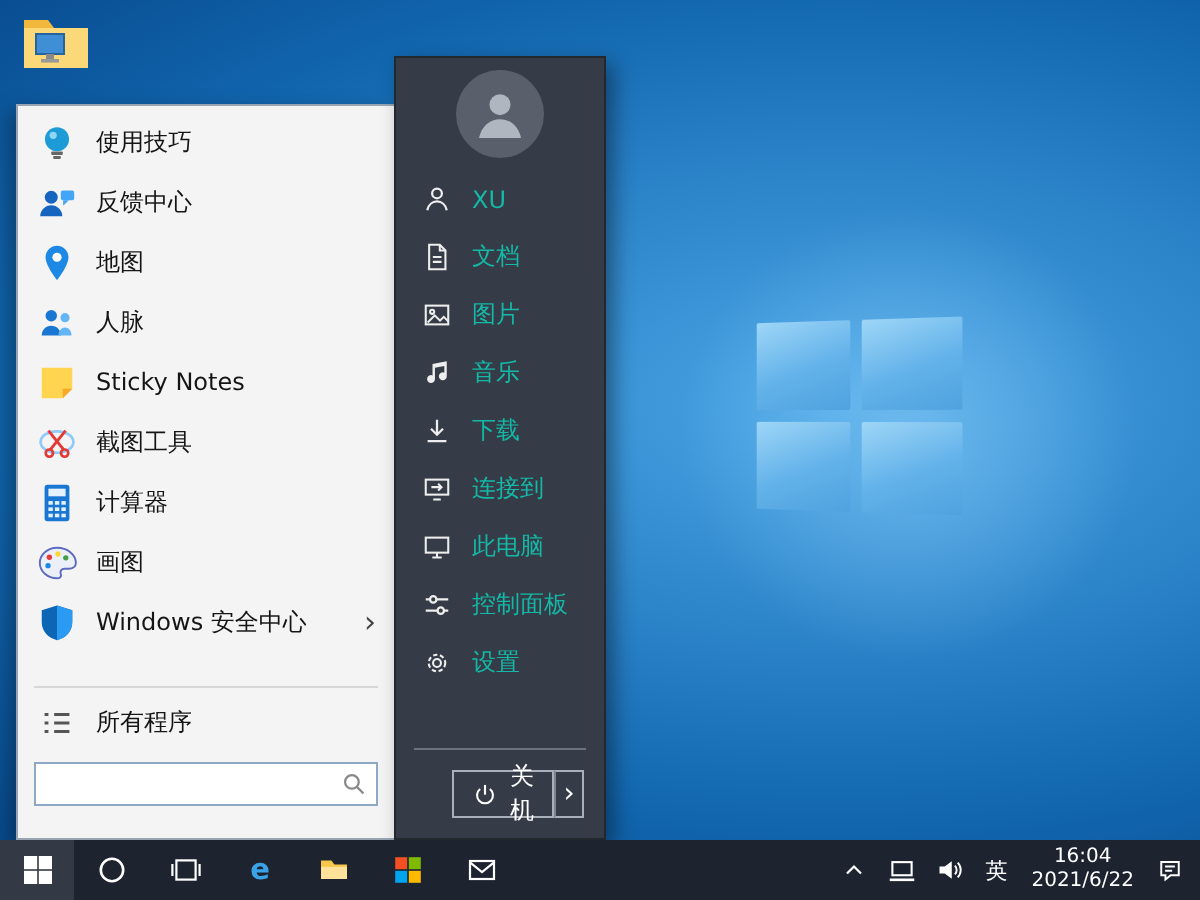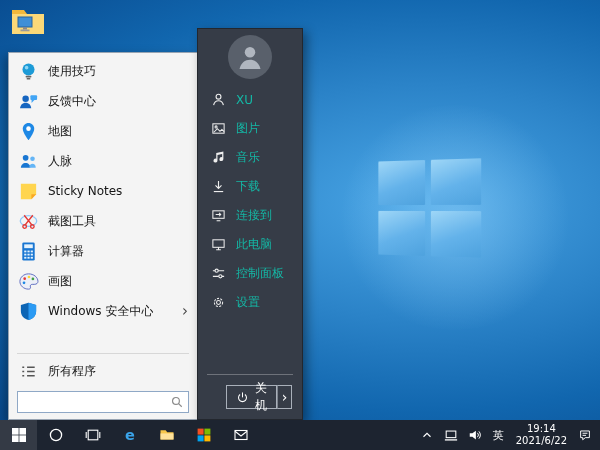--- a/index.html
+++ b/index.html
@@ -15,21 +15,21 @@
     display:grid;grid-template-columns:1fr 1fr;grid-template-rows:1fr 1fr;gap:6px;
     transform:perspective(480px) rotateY(-18deg)}
   .win-pane{background:linear-gradient(160deg,#9ed6f7 0%,#63b2ea 55%,#4ea2de 100%);border-radius:1px}
 
   .desktop-shortcut{position:absolute;left:10px;top:5px;width:36px;height:34px;cursor:default}
   .desktop-shortcut svg{width:100%;height:100%;display:block}
 
   
   .menu-left{position:absolute;left:8px;top:52px;bottom:30px;width:189px;background:#f4f4f4;
     border:1px solid #98a4b2;border-right:none;box-shadow:-3px 4px 10px rgba(0,0,0,.35);
-    display:flex;flex-direction:column;padding:3px 0 6px}
+    display:flex;flex-direction:column;padding:3px 0 16px}
   .l-item{display:flex;align-items:center;gap:9px;height:30px;padding:0 9px;font-size:12px;color:#151515;cursor:default}
   .l-item .lab{white-space:nowrap;overflow:hidden}
   .chev{margin-left:auto;color:#444;font-size:15px;line-height:1}
   .left-divider{height:1px;background:#d7d7d7;margin:2px 8px}
   .spacer{flex:1}
   .search-wrap{position:relative;margin:5px 8px 0}
   .search-input{width:100%;height:22px;border:1px solid #8fa8c6;background:#fff;font-size:12px;
     padding:0 24px 0 6px;outline:none;font-family:inherit}
   .search-glass{position:absolute;right:5px;top:4px;width:14px;height:14px}
 
@@ -235,20 +235,30 @@
             <svg viewBox="0 0 16 16" fill="none" stroke="#eee" stroke-width="1.2">
               <circle cx="8" cy="5" r="2.6"></circle>
               <path d="M2.8 14c.6-3 2.8-4.7 5.2-4.7s4.6 1.7 5.2 4.7"></path>
             </svg>
           </span>
           <span>XU</span>
         </div>
         <div class="r-item">
           <span class="icon i16">
             <svg viewBox="0 0 16 16" fill="none" stroke="#eee" stroke-width="1.1">
+              <path d="M3.8 1.5h5.7l3 3v10h-8.7z"></path>
+              <path d="M9.5 1.5v3h3"></path>
+              <path d="M5.8 8h4.6M5.8 10.6h4.6"></path>
+            </svg>
+          </span>
+          <span>文档</span>
+        </div>
+        <div class="r-item">
+          <span class="icon i16">
+            <svg viewBox="0 0 16 16" fill="none" stroke="#eee" stroke-width="1.1">
               <rect x="2" y="3" width="12" height="10"></rect>
               <circle cx="5.4" cy="6.3" r="1.1"></circle>
               <path d="M3 12l3.8-3.8 2.8 2.8 2-2 2.4 2.4"></path>
             </svg>
           </span>
           <span>图片</span>
         </div>
         <div class="r-item">
           <span class="icon i16">
             <svg viewBox="0 0 16 16" fill="#eee">
@@ -403,21 +413,21 @@
       <div class="tray-item">
         <span class="icon">
             <svg viewBox="0 0 16 16">
               <path d="M2 6v4h3l4 3V3L5 6z" fill="#fff"></path>
               <path d="M10.8 5.5a3.6 3.6 0 0 1 0 5M12.4 3.8a6 6 0 0 1 0 8.4" fill="none" stroke="#fff" stroke-width="1.1"></path>
             </svg>
           </span>
       </div>
       <div class="tray-item lang">英</div>
       <div class="clock">
-        <div>19:14</div>
+        <div>16:04</div>
         <div>2021/6/22</div>
       </div>
       <div class="tray-item" style="padding-right:8px">
         <span class="icon">
             <svg viewBox="0 0 16 16" fill="none" stroke="#fff" stroke-width="1.1">
               <path d="M3 3.4h10V11H8.4l-3 2.4V11H3z"></path>
               <path d="M5.2 6h5.6M5.2 8.4h4"></path>
             </svg>
           </span>
       </div>

